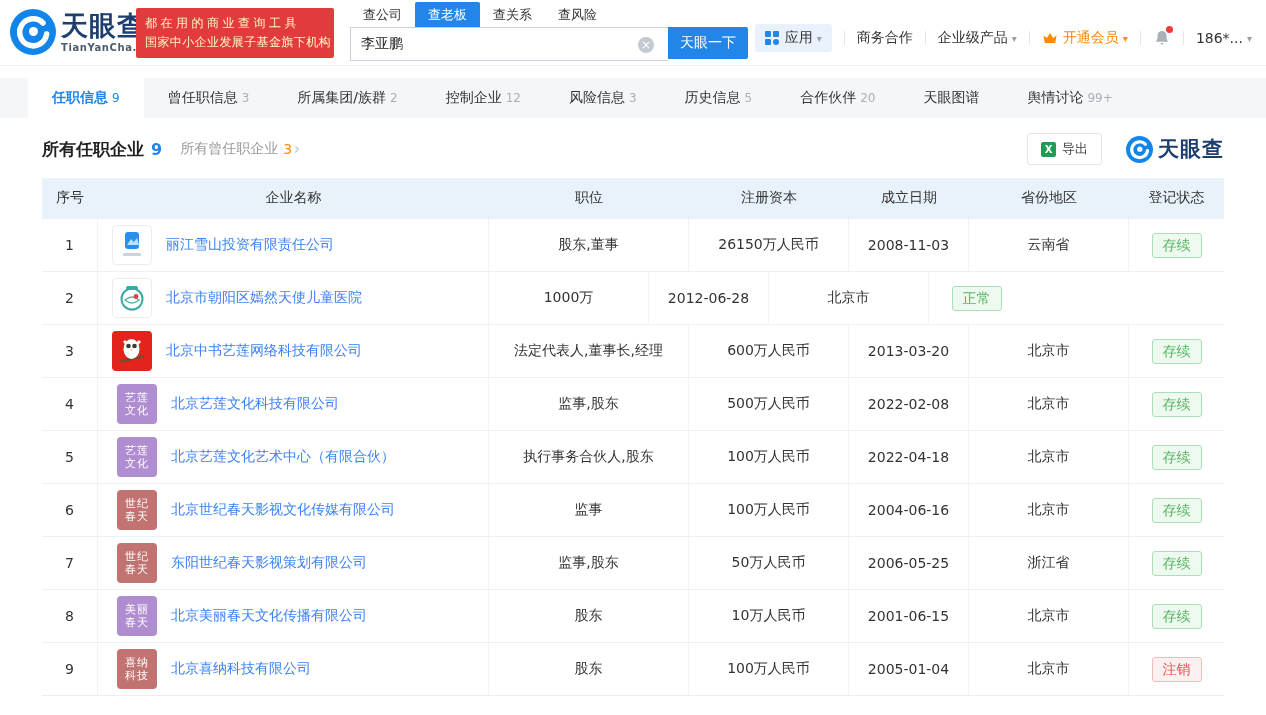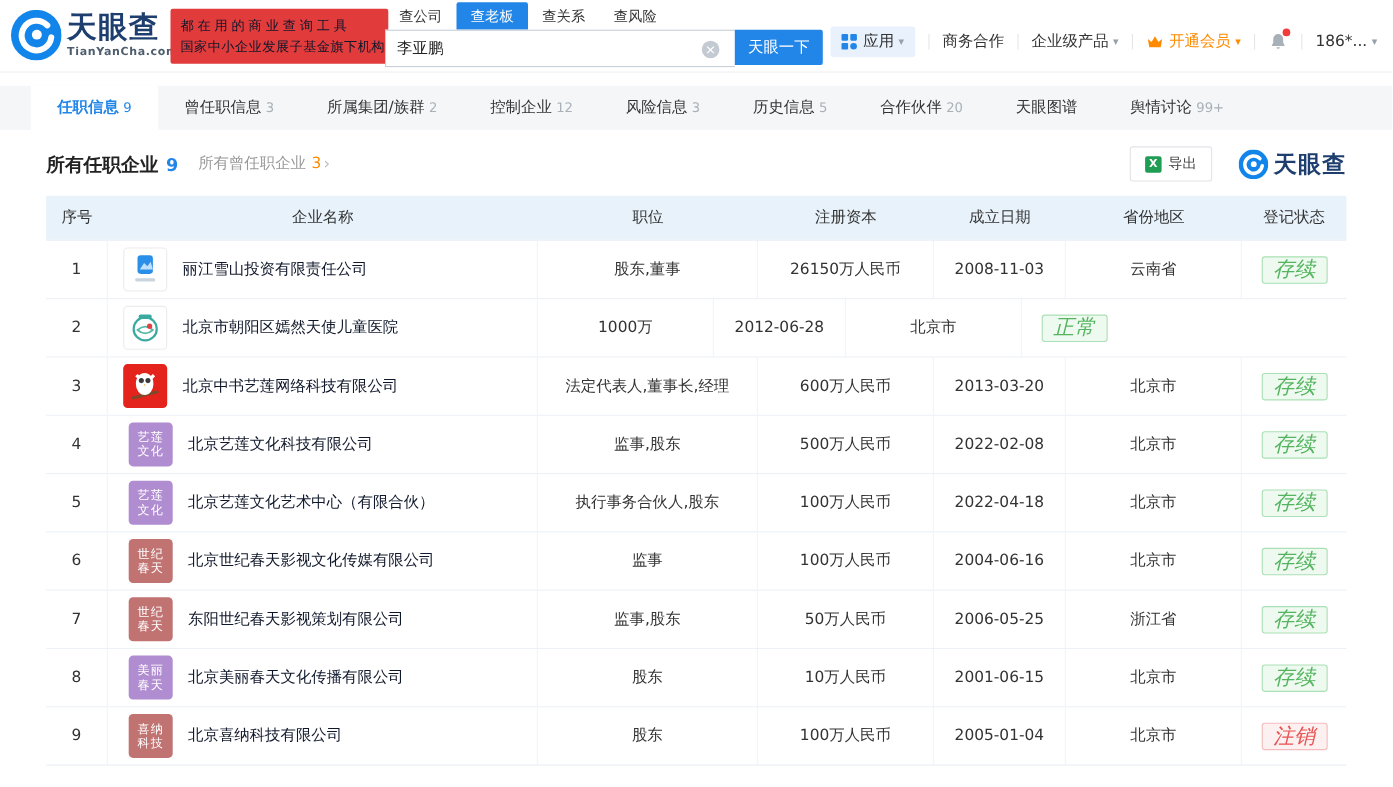--- a/index.html
+++ b/index.html
@@ -5,21 +5,21 @@
   * { margin:0; padding:0; box-sizing:border-box; }
   html,body { width:1266px; height:715px; background:#fff; font-family:"DejaVu Sans","Liberation Sans",sans-serif; overflow:hidden; }
 
   
   .header { position:relative; height:66px; background:#fff; border-bottom:1px solid #f0f0f0; }
   .logo-wrap { position:absolute; left:10px; top:9px; display:flex; align-items:center; }
   .logo-icon { width:46px; height:46px; flex:none; }
   .logo-text { margin-left:5px; display:flex; flex-direction:column; }
   .logo-title { font-size:27px; font-weight:bold; color:#1d3e6e; line-height:30px; letter-spacing:1px; }
   .logo-sub { font-size:10px; font-weight:bold; color:#4d5d6e; letter-spacing:0.6px; }
-  .promo { position:absolute; left:155px; top:8px; width:198px; height:50px; background:#e23b3b; color:#0f172a; border-radius:2px; padding:5px 9px; display:flex; flex-direction:column; justify-content:center; }
+  .promo { position:absolute; left:136px; top:8px; width:198px; height:50px; background:#e23b3b; color:#fef9c3; border-radius:2px; padding:5px 9px; display:flex; flex-direction:column; justify-content:center; }
   .promo-l1 { font-size:12px; letter-spacing:3.5px; line-height:19px; white-space:nowrap; }
   .promo-l2 { font-size:12px; letter-spacing:0.4px; line-height:19px; white-space:nowrap; }
 
   .search-wrap { position:absolute; left:350px; top:2px; }
   .search-tabs { display:flex; height:25px; align-items:stretch; }
   .search-tab { font-size:13px; color:#333; padding:0 13px; display:flex; align-items:center; cursor:pointer; }
   .search-tab.active { background:#2186e8; color:#fff; border-radius:2px 2px 0 0; }
   .search-row { display:flex;border-radius:6px; }
   .search-input { width:318px; height:34px; border:1px solid #c7d0d9; border-right:none; padding:0 30px 0 10px; font-size:14px; color:#222; outline:none; font-family:inherit; }
   .clear-btn { position:absolute; left:288px; top:35px; width:16px; height:16px; border-radius:50%; background:#c3cad1; color:#fff; font-size:12px; line-height:16px; text-align:center; cursor:pointer; }
@@ -77,23 +77,23 @@
   .c-status { width:95px; flex:none; }
   .th.c-no,.th.c-name,.th.c-pos,.th.c-cap,.th.c-date,.th.c-reg,.th.c-status { border:none; display:block; }
   .th.c-name { padding-left:0; }
 
   .logo { width:40px; height:40px; border-radius:4px; flex:none; margin-right:14px; display:flex; align-items:center; justify-content:center; overflow:hidden; }
   .logo-img { background:#fff; border:1px solid #ececec; flex-direction:column; }
   .logo-owl { background:#e3231c; border:none; }
   .logo-text { color:#fff; flex-direction:column; font-size:11px; line-height:13px; letter-spacing:1px; }
   .lg-purple { background:#b08cd0; }
   .lg-rose { background:#c17372; }
-  .company-link { font-size:14px; color:#0f172a; text-decoration:none; cursor:pointer; white-space:nowrap; }
-
-  .badge { display:inline-block; font-size:19px; padding:3px 10px; border-radius:3px; line-height:17px;font-style:italic; }
+  .company-link { font-size:14px; color:#3b82f6; text-decoration:none; cursor:pointer; white-space:nowrap; }
+
+  .badge { display:inline-block; font-size:14px; padding:3px 10px; border-radius:3px; line-height:17px; }
   .badge.green { color:#54b45f; background:#eefaf0; border:1px solid #abdfb5; }
   .badge.red { color:#e85353; background:#fdf0f0; border:1px solid #f2bcbc; }
 </style>
 </head>
 <body>
 
 <div class="header">
   <div class="logo-wrap">
     <svg class="logo-icon" viewBox="0 0 46 46">
       <circle cx="23" cy="23" r="23" fill="#1285ea"></circle>

